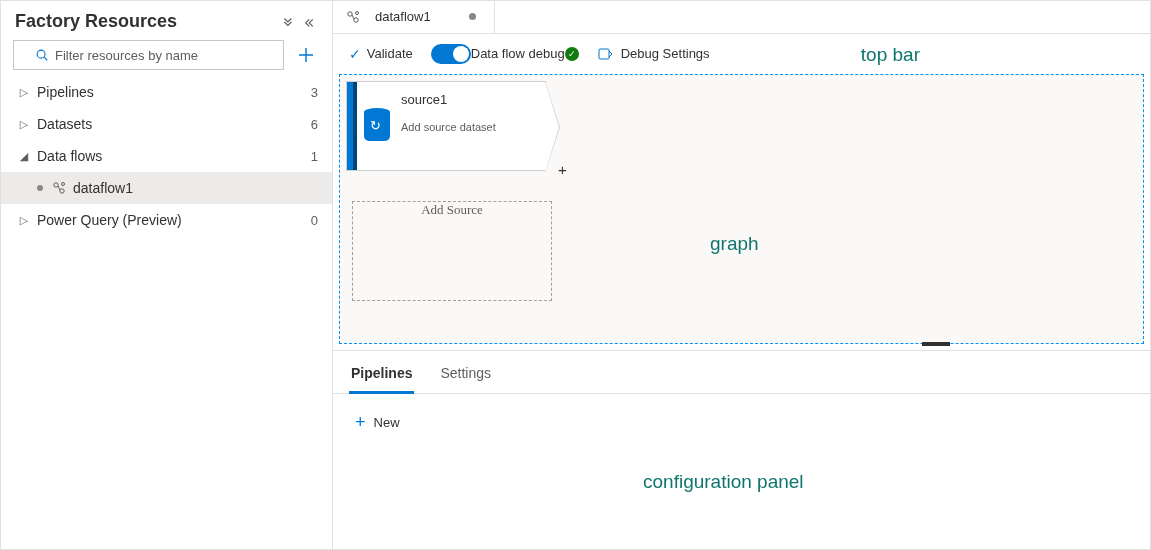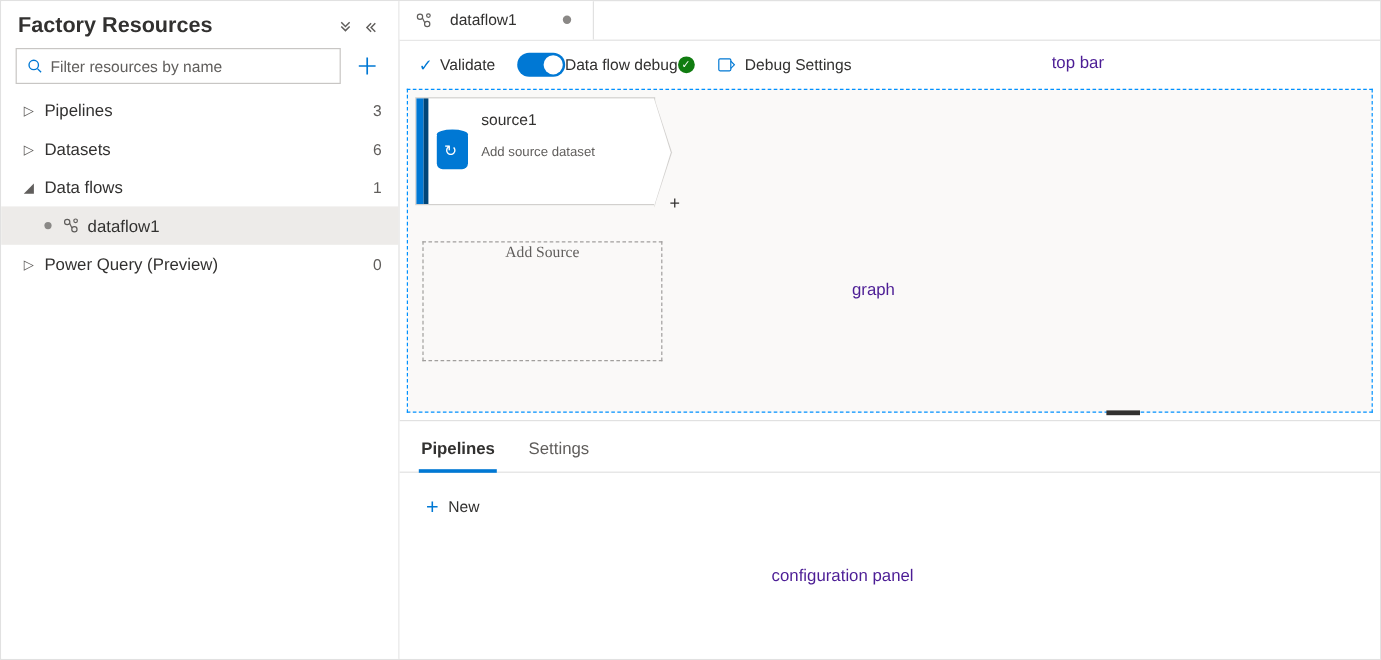--- a/index.html
+++ b/index.html
@@ -5,21 +5,21 @@
   * { box-sizing: border-box; margin: 0; padding: 0; }
   html, body { width: 1151px; height: 550px; font-family: "Segoe UI", -apple-system, sans-serif; font-size: 13px; color: #323130; background: #fff; overflow: hidden; }
   .app { display: flex; width: 100%; height: 100%; border: 1px solid #e1e1e1; }
   
   .sidebar { width: 332px; border-right: 1px solid #e1e1e1; display: flex; flex-direction: column; background: #fff; }
   .sidebar-header { display: flex; align-items: center; padding: 10px 14px 8px 14px; }
   .sidebar-title { font-size: 18px; font-weight: 600; flex: 1; }
   .header-icons { display: flex; gap: 10px; }
   .chev-dbl, .chev-left { width: 14px; height: 14px; }
   .filter-row { display: flex; align-items: center; padding: 0 12px 6px 12px; gap: 8px; }
-  .filter-box { flex: 1; display: flex; align-items: center; border: 1px solid #c8c6c4; height: 30px; padding: 0 8px; gap: 6px; }
+  .filter-box { flex: 1; display: flex; align-items: center; border: 1px solid #c8c6c4; height: 30px; padding: 0 21px; gap: 6px; }
   .filter-input { border: none; outline: none; flex: 1; font-size: 13px; color: #605e5c; background: transparent; }
   .filter-input::placeholder { color: #605e5c; }
   .add-btn { width: 28px; height: 30px; display: flex; align-items: center; justify-content: center; color: #0078d4; font-size: 22px; font-weight: 300; cursor: pointer; }
   .tree { display: flex; flex-direction: column; }
   .tree-row { display: flex; align-items: center; height: 32px; padding: 0 14px 0 18px; cursor: pointer; }
   .tree-row.child { padding-left: 36px; background: #edebe9; }
   .tree-caret { width: 10px; display: inline-flex; justify-content: center; margin-right: 8px; color: #605e5c; font-size: 11px; }
   .tree-label { flex: 1; font-size: 14px; }
   .tree-count { color: #605e5c; font-size: 13px; }
   .dot-gray { width: 6px; height: 6px; border-radius: 50%; background: #8a8886; margin-right: 8px; }
@@ -33,21 +33,21 @@
   .toolbar { display: flex; align-items: center; height: 40px; padding: 0 16px; gap: 18px; position: relative; }
   .validate { display: flex; align-items: center; gap: 6px; color: #0078d4; cursor: pointer; }
   .check { color: #0078d4; font-size: 14px; }
   .validate-label { color: #323130; }
   .toggle-wrap { display: flex; align-items: center; gap: 0; }
   .toggle { width: 40px; height: 20px; background: #0078d4; border-radius: 10px; position: relative; cursor: pointer; }
   .toggle::after { content: ""; position: absolute; right: 2px; top: 2px; width: 16px; height: 16px; background: #fff; border-radius: 50%; }
   .status-ok { width: 14px; height: 14px; border-radius: 50%; background: #107c10; color: #fff; display: inline-flex; align-items: center; justify-content: center; font-size: 9px; }
   .debug-settings { display: flex; align-items: flex-start; gap: 8px; cursor: pointer; }
   .gear-sm { width: 16px; height: 16px; display: inline-flex; color:#0078d4; }
-  .red-label { position: absolute; color: #4c1d95; font-size: 14px; }
+  .red-label { position: absolute; color: #0f766e; font-size: 19px; }
   
   .graph { position: relative; flex: 1; border: 1.5px dashed #0091ff; margin: 0 6px 0 6px; background: #faf9f8; min-height: 270px; }
   .node { position: absolute; left: 6px; top: 6px; width: 200px; height: 90px; background: #fff; border: 1px solid #d2d0ce; display: flex; }
   .node-handle { width: 6px; background: #0078d4; }
   .node-handle.dark { width: 4px; background: #004578; }
   .node-iconbox { width: 40px; display: flex; align-items: center; justify-content: center; }
   .db-icon { width: 26px; height: 30px; background: #0078d4; border-radius: 3px 3px 5px 5px; position: relative; }
   .db-icon::before { content: ""; position: absolute; top: -3px; left: 0; right: 0; height: 8px; background: #0078d4; border-radius: 50%; }
   .db-icon::after { content: "↻"; position: absolute; color: #fff; left: 6px; top: 7px; font-size: 13px; }
   .node-body { flex: 1; padding: 10px 8px 8px 4px; }

